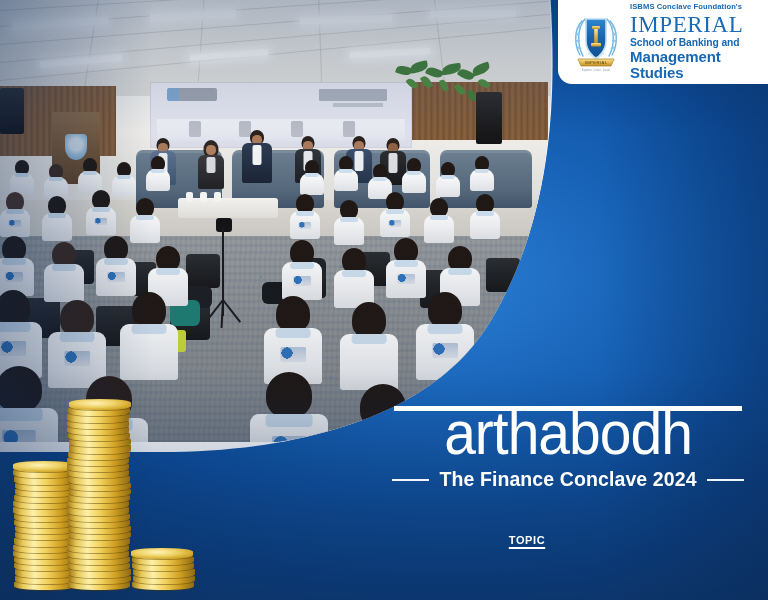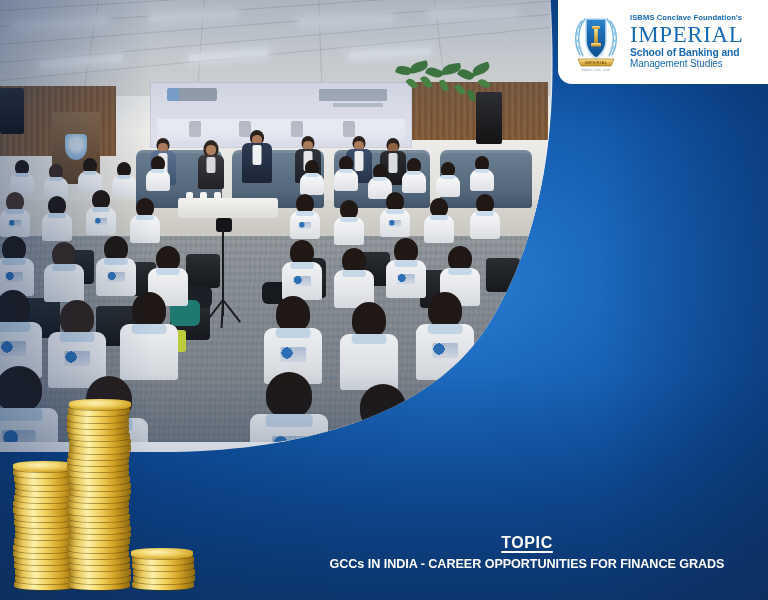--- a/index.html
+++ b/index.html
@@ -225,21 +225,21 @@
   }
   #crest { width:56px; height:62px; flex:0 0 56px; }
   #logo-text { display:flex; flex-direction:column; line-height:1.06; }
   .lt1 { font-size:7.6px; font-weight:700; color:#1768b3; letter-spacing:.1px; }
   .lt2 {
     font-family:"Liberation Serif", serif;
     font-size:23px; font-weight:400; color:#1a6bb5; letter-spacing:.6px;
     margin:1px 0 1px;
   }
   .lt3 { font-size:10.3px; font-weight:700; color:#1768b3; letter-spacing:-.1px; }
-  .lt4 { font-size:10px; font-weight:400; color:#1768b3; letter-spacing:-.1px; }
+  .lt4 { font-size:15px; font-weight:700; color:#1768b3; letter-spacing:-.1px; }
 
   
   #coins { position:absolute; left:4px; bottom:0; width:230px; height:200px; }
   .stack { position:absolute; bottom:0; }
   .coin {
     position:absolute; left:0;
     border-radius:50%/34%;
     background:linear-gradient(90deg,#a07a16 0%,#e8c85a 14%,#fdf0a8 32%,#f2d25e 52%,#cf9f22 76%,#8e6a12 100%);
     box-shadow:0 1px 0 rgba(80,55,0,.45);
   }
@@ -280,21 +280,21 @@
     font-size:19.5px; font-weight:700; color:#ffffff; letter-spacing:.1px;
     white-space:nowrap;
   }
 
   
   #topic-block {
     position:absolute; left:300px; right:14px; top:534px;
     text-align:center;
   }
   #topic-label {
-    font-size:16px; font-weight:700; color:#ffffff; letter-spacing:.6px;
+    font-size:11px; font-weight:700; color:#ffffff; letter-spacing:.6px;
     text-decoration:underline; text-underline-offset:2.5px; text-decoration-thickness:1.5px;
   }
   #topic-text {
     margin-top:5px;
     font-size:12.6px; font-weight:700; color:#ffffff; letter-spacing:-.05px;
     white-space:nowrap;
   }
 </style>
 </head>
 <body>
@@ -814,19 +814,29 @@
     <div class="stack" id="stack-right" style="left: 128px; bottom: 10px; width: 62px; height: 47.2px;">
         <div class="coin" style="width: 62px; height: 11.2px; bottom: 0px; left: 0px;"></div>
         <div class="coin" style="width: 62px; height: 11.2px; bottom: 6.2px; left: 0.86166px;"></div>
         <div class="coin" style="width: 62px; height: 11.2px; bottom: 12.4px; left: 1.07123px;"></div>
         <div class="coin" style="width: 62px; height: 11.2px; bottom: 18.6px; left: 0.470118px;"></div>
         <div class="coin" style="width: 62px; height: 11.2px; bottom: 24.8px; left: -0.486772px;"></div>
         <div class="coin top" style="width: 62px; height: 11.2px; bottom: 31px; left: -1.07528px;"></div>
       </div>
   </div>
 
+  <div id="title-block">
+    <div id="wordmark">
+      <div class="bar"></div>
+      <div class="word">arthabodh</div>
+    </div>
+    <div id="subtitle-row">
+      <span class="rule"></span>
+      <span id="subtitle">The Finance Conclave 2024</span>
+      <span class="rule"></span>
+    </div>
+  </div>
 
   <div id="topic-block">
     <div id="topic-label">TOPIC</div>
-    <div id="topic-text">GCCs IN INDIA - CAREER OPPORTUNITIES FOR FINANCE GRADS</div>
   </div>
 
 </div>
 
 </body></html>

